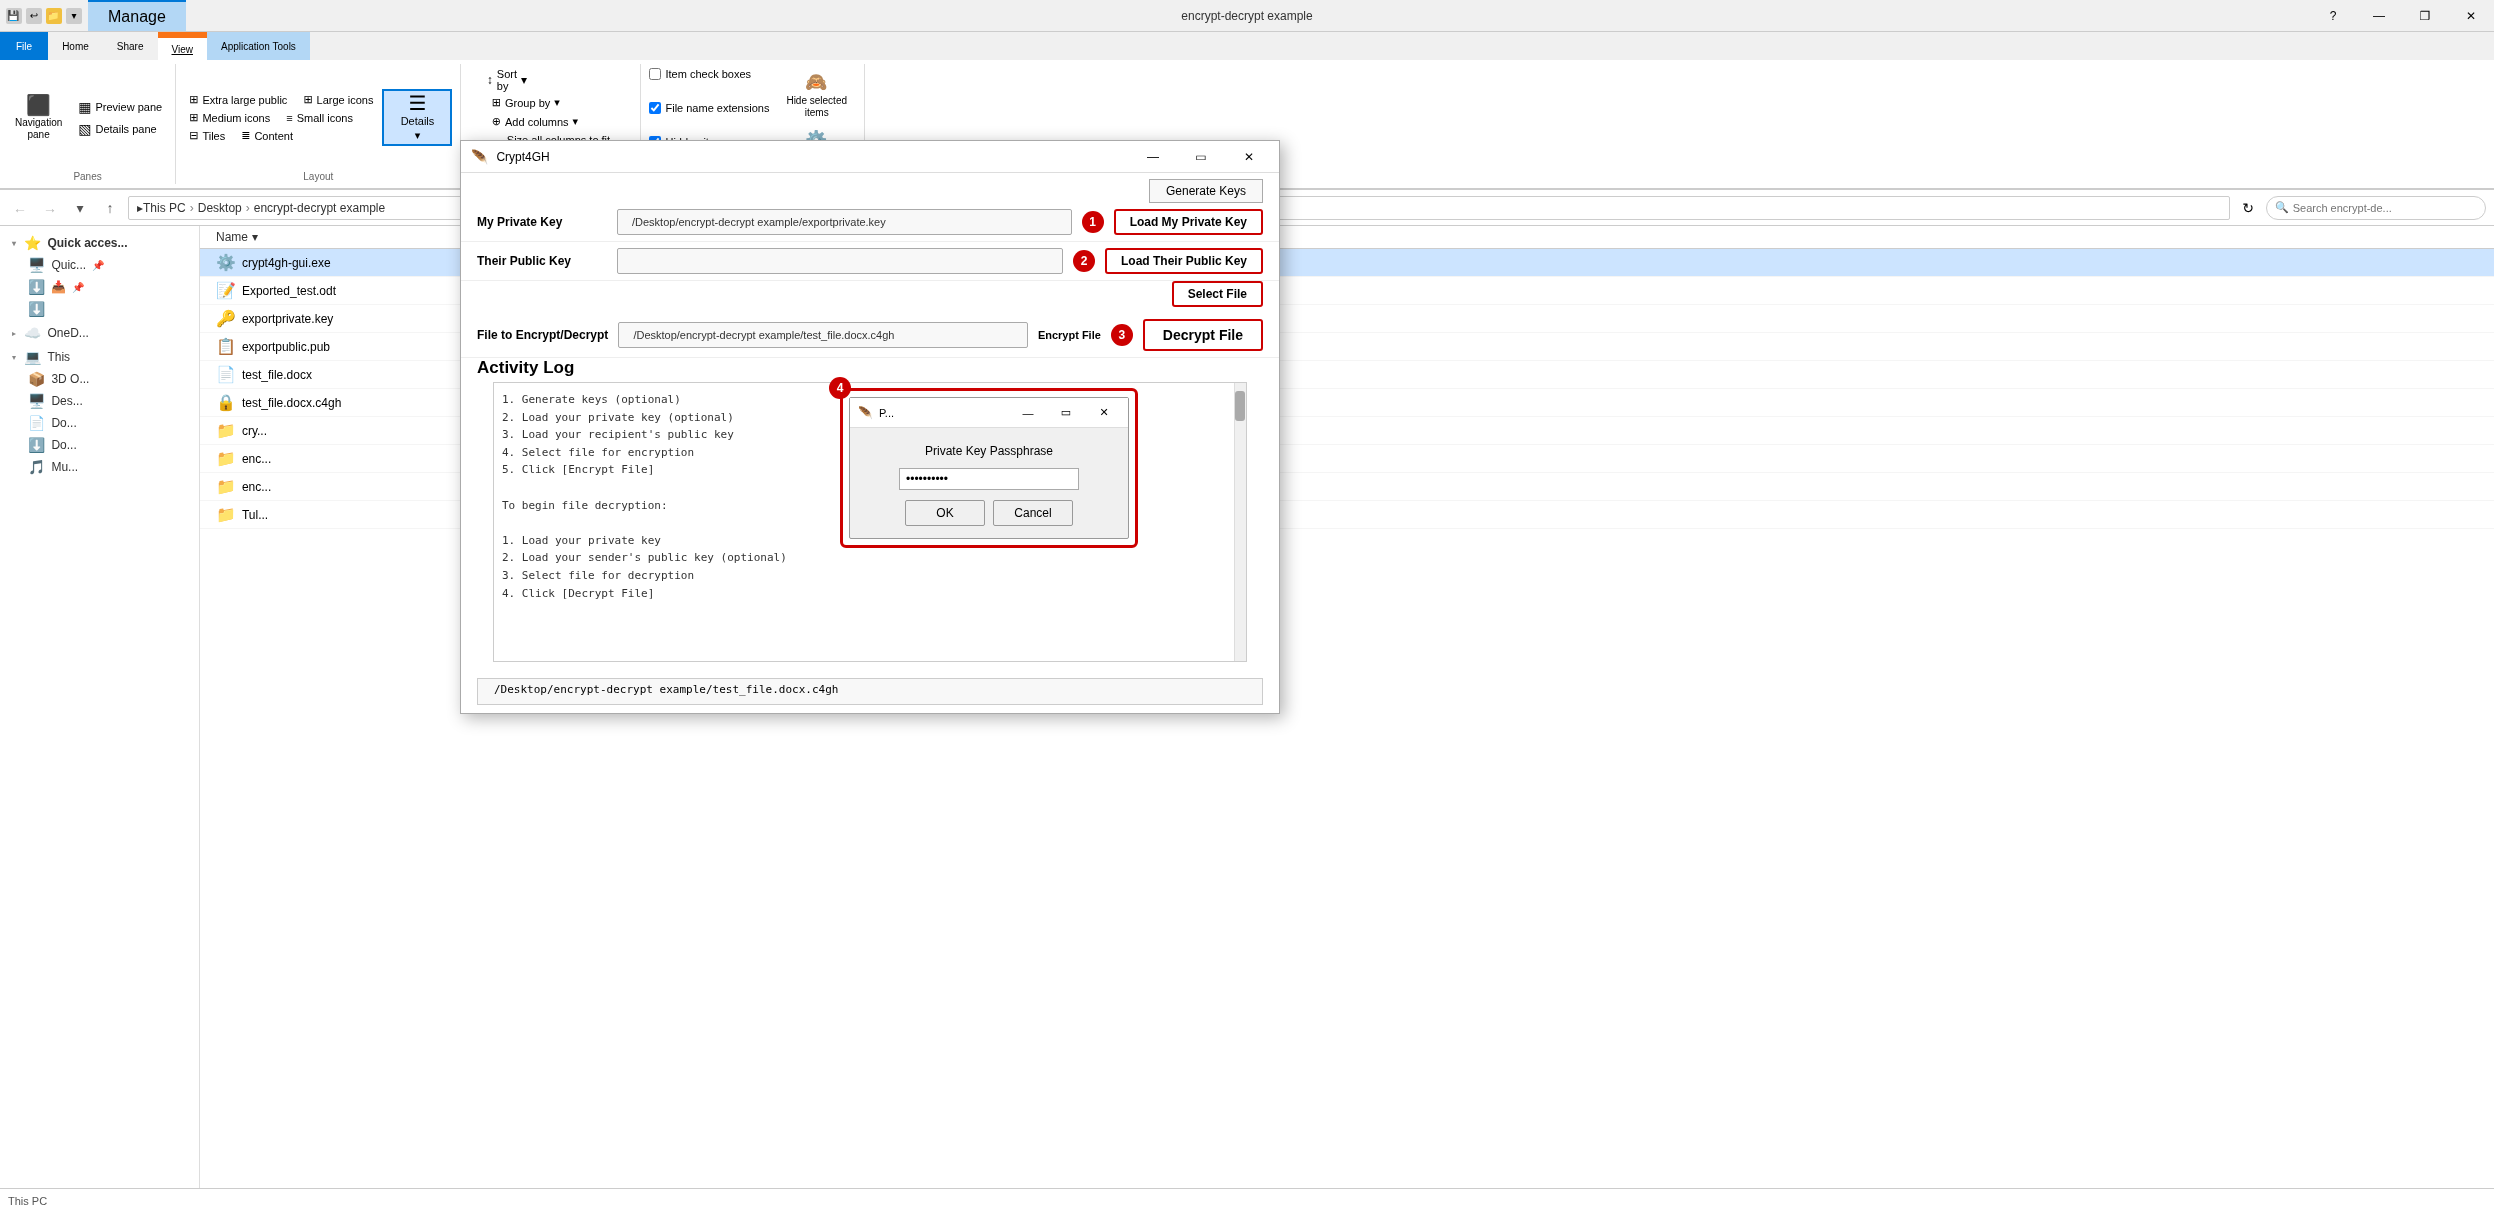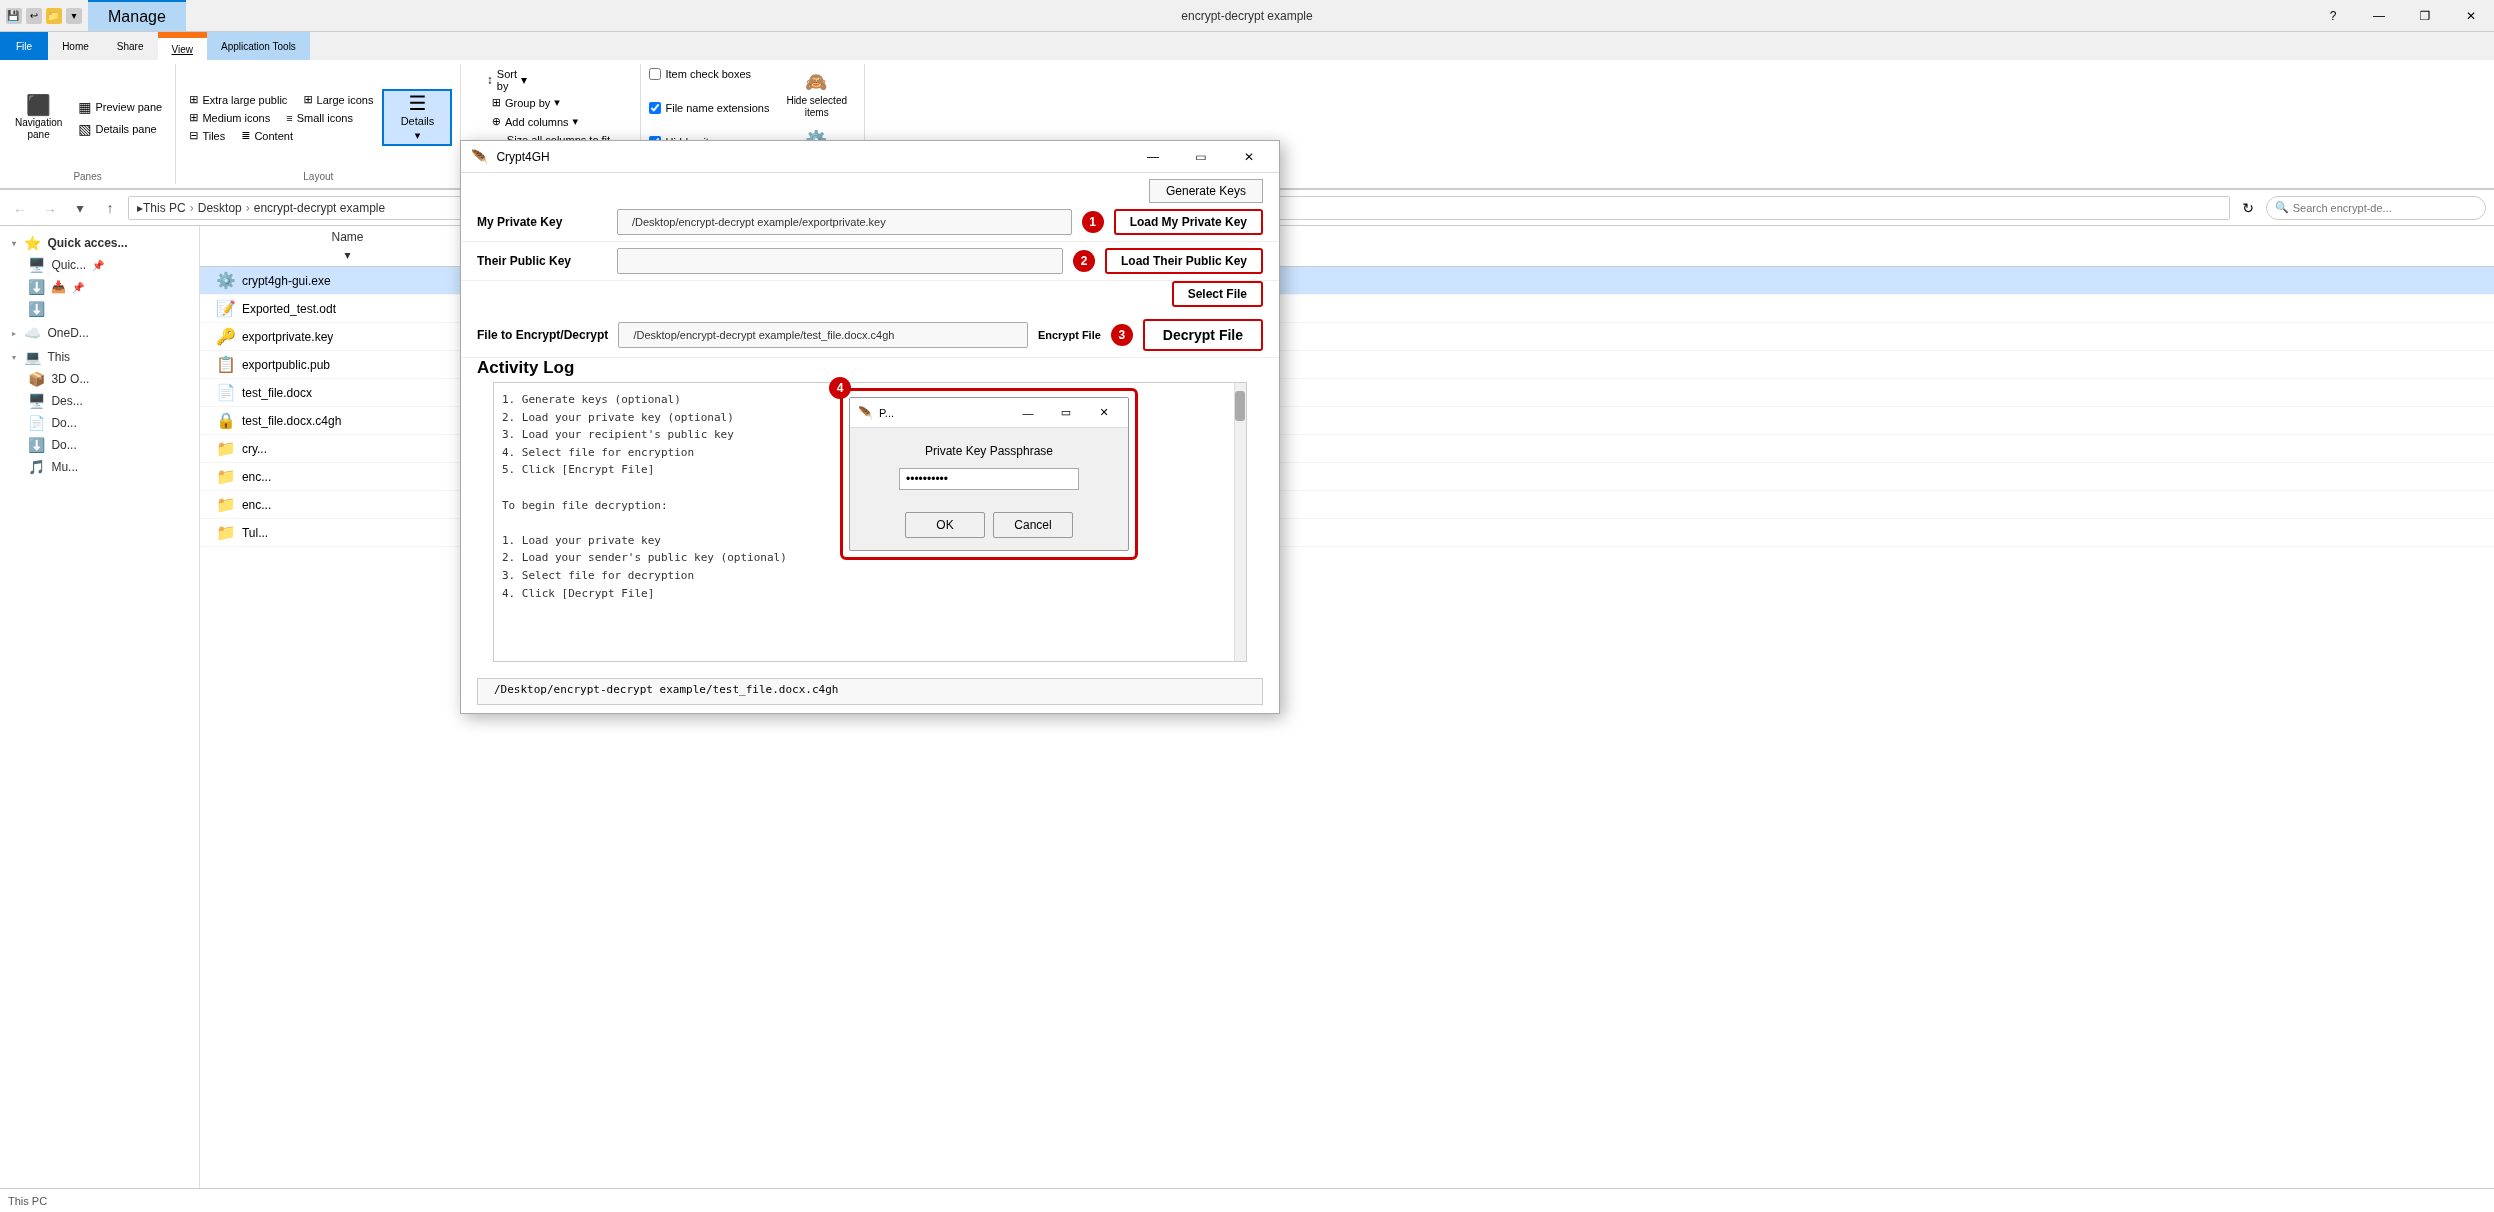--- a/index.html
+++ b/index.html
@@ -271,21 +271,21 @@
     .col-header {
       padding: 4px 8px;
       font-size: 12px;
       color: #333;
       cursor: pointer;
       border-right: 1px solid #eee;
       display: flex;
       align-items: center;
       gap: 4px;
     }
-    .col-name { width: 280px; flex-direction: column; }
+    .col-name { width: 280px; }
     .col-date { width: 140px; }
     .col-type { width: 120px; }
     .col-size { width: 80px; }
     .file-row {
       display: flex;
       align-items: center;
       padding: 2px 8px;
       border-bottom: 1px solid #f5f5f5;
       cursor: pointer;
       font-size: 12px;
@@ -417,21 +417,21 @@
       height: 22px;
       border: 1px solid #aaa;
       padding: 0 6px;
       font-size: 12px;
       background: white;
     }
     .pass-buttons {
       display: flex;
       gap: 8px;
       justify-content: center;
-      margin-top: 12px;
+      margin-top: 0;
     }
     .pass-btn {
       width: 80px;
       height: 26px;
       border: 1px solid #999;
       background: #f0f0f0;
       font-size: 12px;
       cursor: pointer;
       border-radius: 2px;
     }

